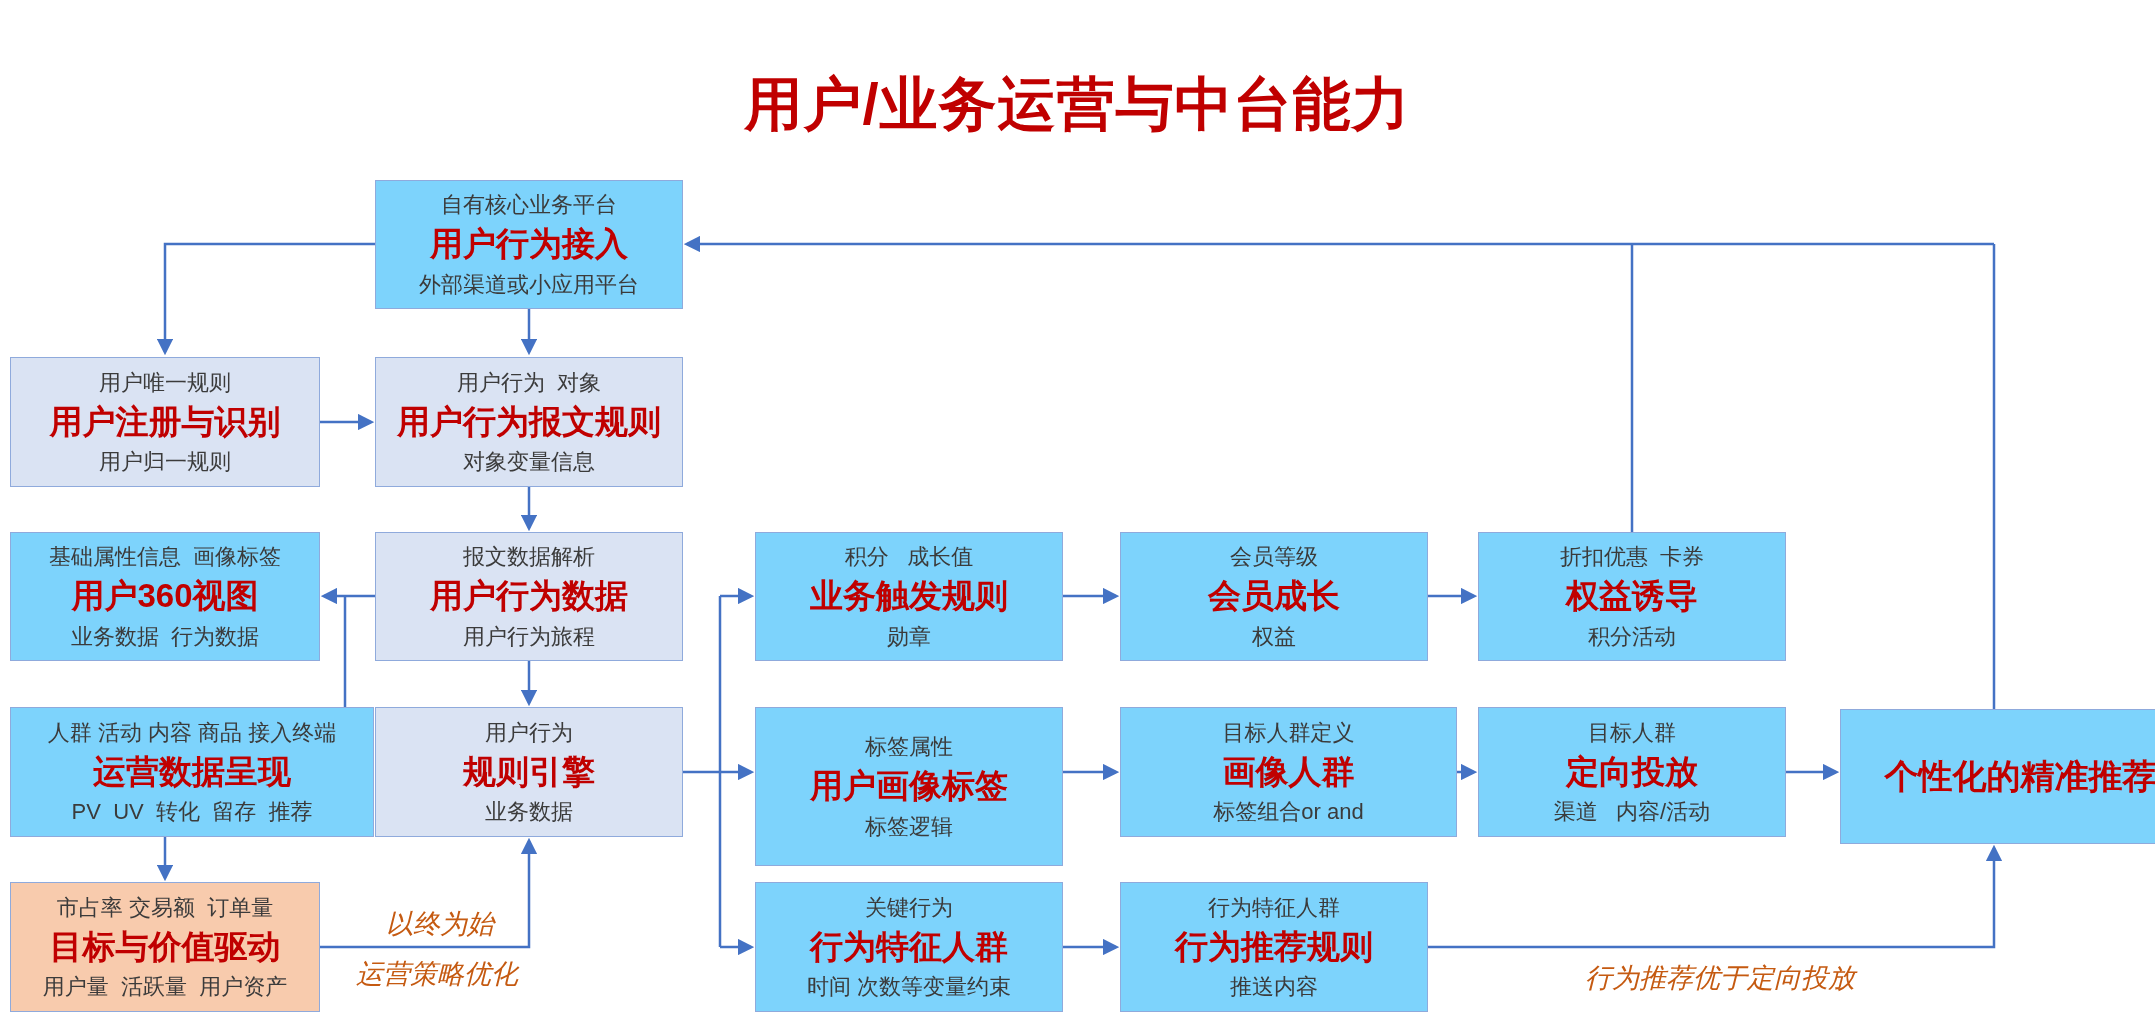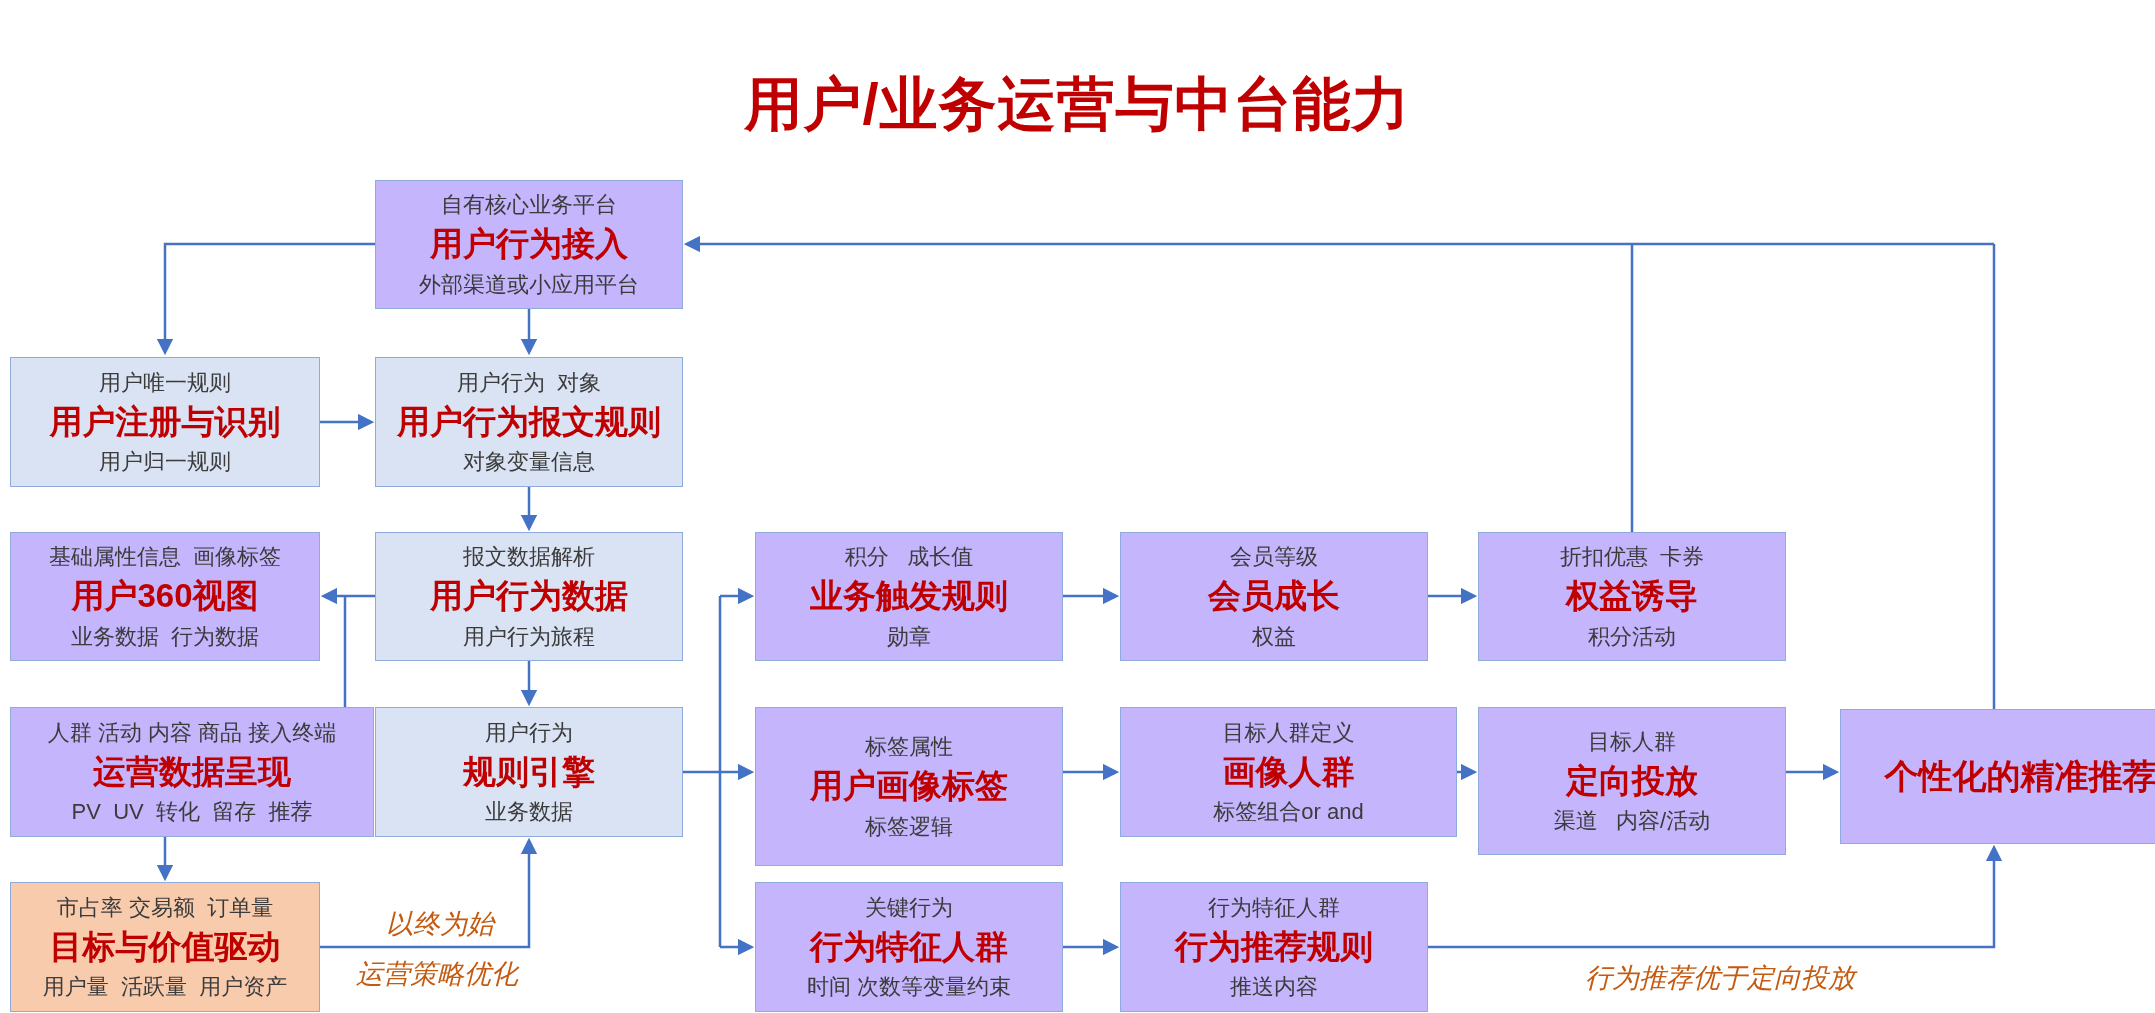--- a/index.html
+++ b/index.html
@@ -12,21 +12,21 @@
     --annotation-brown:#c55a11;
   }
   *{box-sizing:border-box;}
   body{margin:0;background:#ffffff;font-family:"Liberation Sans",sans-serif;}
   .canvas{position:relative;width:2155px;height:1013px;background:#ffffff;overflow:hidden;margin-top:44px;}
   .title{
     position:absolute;left:0;top:22px;width:100%;text-align:center;
     font-size:58px;font-weight:700;color:var(--red-text);letter-spacing:1px;
   }
   .box{
-    position:absolute;border:1.5px solid var(--box-border);background:#c4b5fd;
+    position:absolute;border:1.5px solid var(--box-border);background:#7dd3fc;
     display:flex;flex-direction:column;align-items:center;justify-content:center;
     gap:9px;text-align:center;
   }
   .box.blue{background:var(--light-blue-fill);}
   .box.orange{background:var(--orange-fill);}
   .box .sub{font-size:22px;color:var(--dark-text);white-space:pre;line-height:1.15;}
   .box .main{font-size:33px;font-weight:700;color:var(--red-text);white-space:pre;line-height:1.1;}
   .box .main.big{font-size:34px;}
   .annotation{
     position:absolute;font-size:27px;font-style:italic;color:var(--annotation-brown);
@@ -131,21 +131,21 @@
   <div class="box" style="left:755px;top:663px;width:308px;height:159px">
     <span class="sub">标签属性</span>
     <span class="main">用户画像标签</span>
     <span class="sub">标签逻辑</span>
   </div>
   <div class="box" style="left:1120px;top:663px;width:337px;height:130px">
     <span class="sub">目标人群定义</span>
     <span class="main">画像人群</span>
     <span class="sub">标签组合or and</span>
   </div>
-  <div class="box" style="left:1478px;top:663px;width:308px;height:148px">
+  <div class="box" style="left:1478px;top:663px;width:308px;height:130px">
     <span class="sub">目标人群</span>
     <span class="main">定向投放</span>
     <span class="sub">渠道   内容/活动</span>
   </div>
   <div class="box" style="left:1840px;top:665px;width:361px;height:135px">
     <span class="main big">个性化的精准推荐</span>
   </div>
 
   <div class="box orange" style="left:10px;top:838px;width:310px;height:130px">
     <span class="sub">市占率 交易额  订单量</span>

